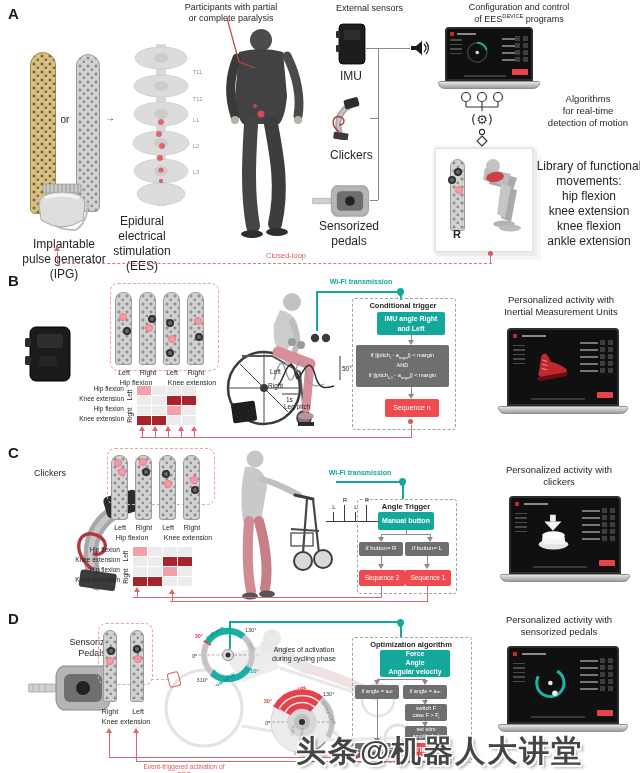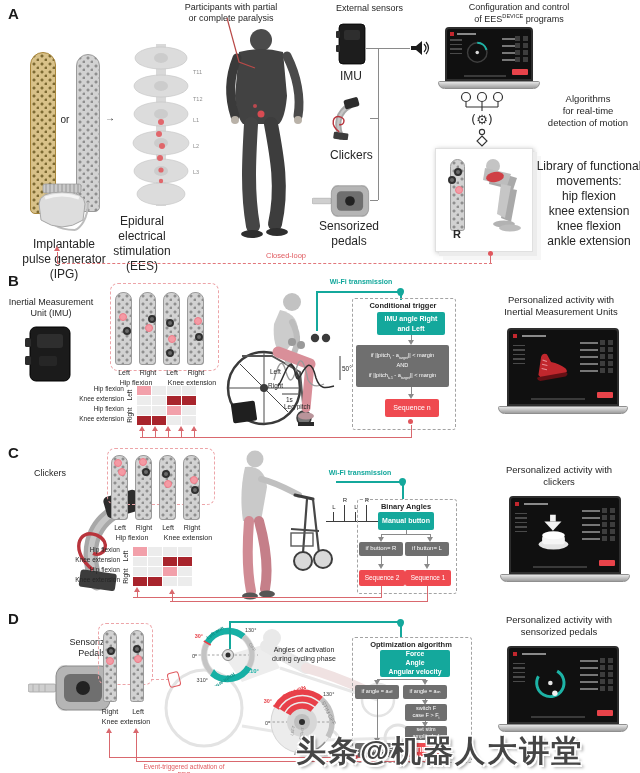--- a/index.html
+++ b/index.html
@@ -270,22 +270,20 @@
 ankle extension</div>
 
   <div class="red-dash-h" style="left:57px;top:263px;width:435px"></div>
   <div class="red-line" style="left:57px;top:252px;width:1.4px;height:11px"></div>
   <div class="tri-up-red" style="left:54px;top:246px"></div>
   <div class="red-line" style="left:490px;top:256px;width:1.4px;height:7px"></div>
   <div class="dot-red" style="left:488px;top:251px"></div>
   <div class="t f75 red-t" style="left:240px;top:251px;width:92px">Closed-loop</div>
 
   <div class="panel-letter" style="left:8px;top:272px">B</div>
-  <div class="t f9" style="left:3px;top:297px;width:96px">Inertial Measurement
-Unit (IMU)</div>
   <svg style="position:absolute;left:25px;top:326px" width="46" height="56">
     <rect x="5" y="1" width="40" height="54" rx="6" fill="#1b1b1b" stroke="#000"></rect>
     <rect x="0" y="12" width="6" height="9" rx="1.5" fill="#2c2c2c"></rect>
       <rect x="0" y="30" width="6" height="9" rx="1.5" fill="#2c2c2c"></rect>
     <rect x="12" y="8" width="26" height="14" rx="3" fill="#2e2e2e"></rect>
     <rect x="14" y="30" width="18" height="10" rx="2" fill="#262626"></rect>
   </svg>
 
   <svg style="position:absolute;left:212px;top:276px" width="122" height="158">
     <circle cx="52" cy="112" r="36" fill="none" stroke="#3a3a3a" stroke-width="2.5"></circle>
@@ -544,21 +542,21 @@
   <span class="t f6" style="left:340px;top:497px;width:10px">R</span>
   <span class="t f6" style="left:351px;top:504px;width:10px">L</span>
   <span class="t f6" style="left:362px;top:497px;width:10px">R</span>
 
   <div class="t f7 teal-t bold" style="left:326px;top:469px;width:68px">Wi-Fi transmission</div>
   <div class="teal-line" style="left:336px;top:481px;width:66px;height:1.6px"></div>
   <div class="dot-teal" style="left:399px;top:478px"></div>
   <div class="teal-line" style="left:402px;top:485px;width:1.6px;height:14px"></div>
 
   <div class="dash-gray" style="left:357px;top:499px;width:98px;height:93px"></div>
-  <div class="t f75 bold" style="left:360px;top:502px;width:92px">Binary Angles</div>
+  <div class="t f75 bold" style="left:360px;top:502px;width:92px">Angle Trigger</div>
   <div class="box teal-bg f7 bold" style="left:378px;top:512px;width:56px;height:18px">Manual button</div>
   <div class="vline" style="left:406px;top:530px;height:4px"></div>
   <div class="hline" style="left:381px;top:534px;width:50px"></div>
   <div class="vline" style="left:381px;top:534px;height:4px"></div>
     <div class="tri-down" style="left:378px;top:537px"></div>
   <div class="vline" style="left:430px;top:534px;height:4px"></div>
     <div class="tri-down" style="left:427px;top:537px"></div>
   <div class="box gray-bg" style="left:359px;top:542px;width:44px;height:14px;font-size:6px">if  button= R</div>
   <div class="box gray-bg" style="left:405px;top:542px;width:44px;height:14px;font-size:6px">if  button= L</div>
   <div class="vline" style="left:381px;top:556px;height:10px"></div>

